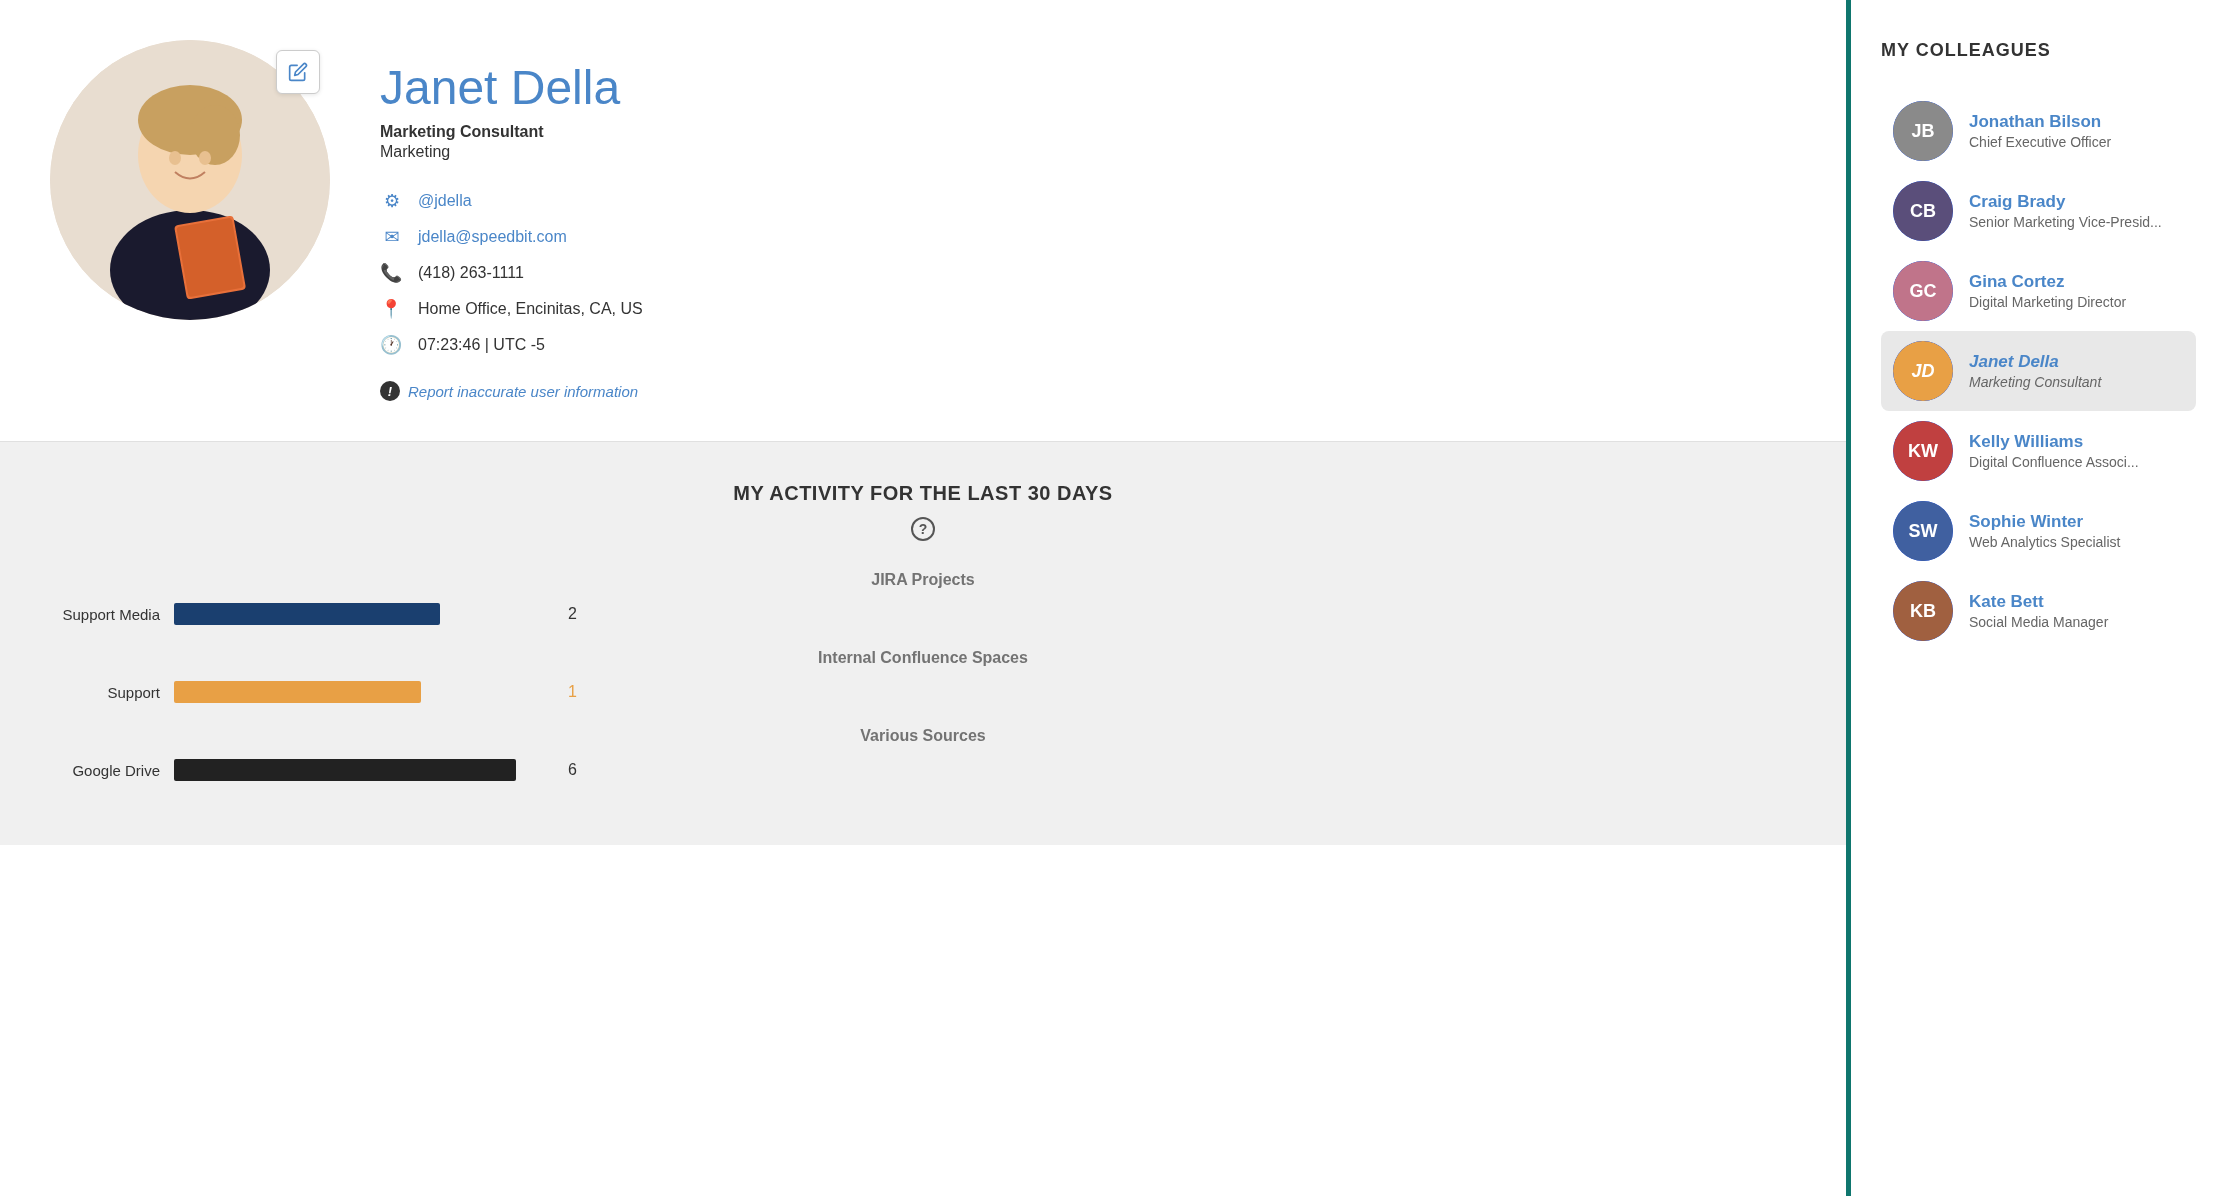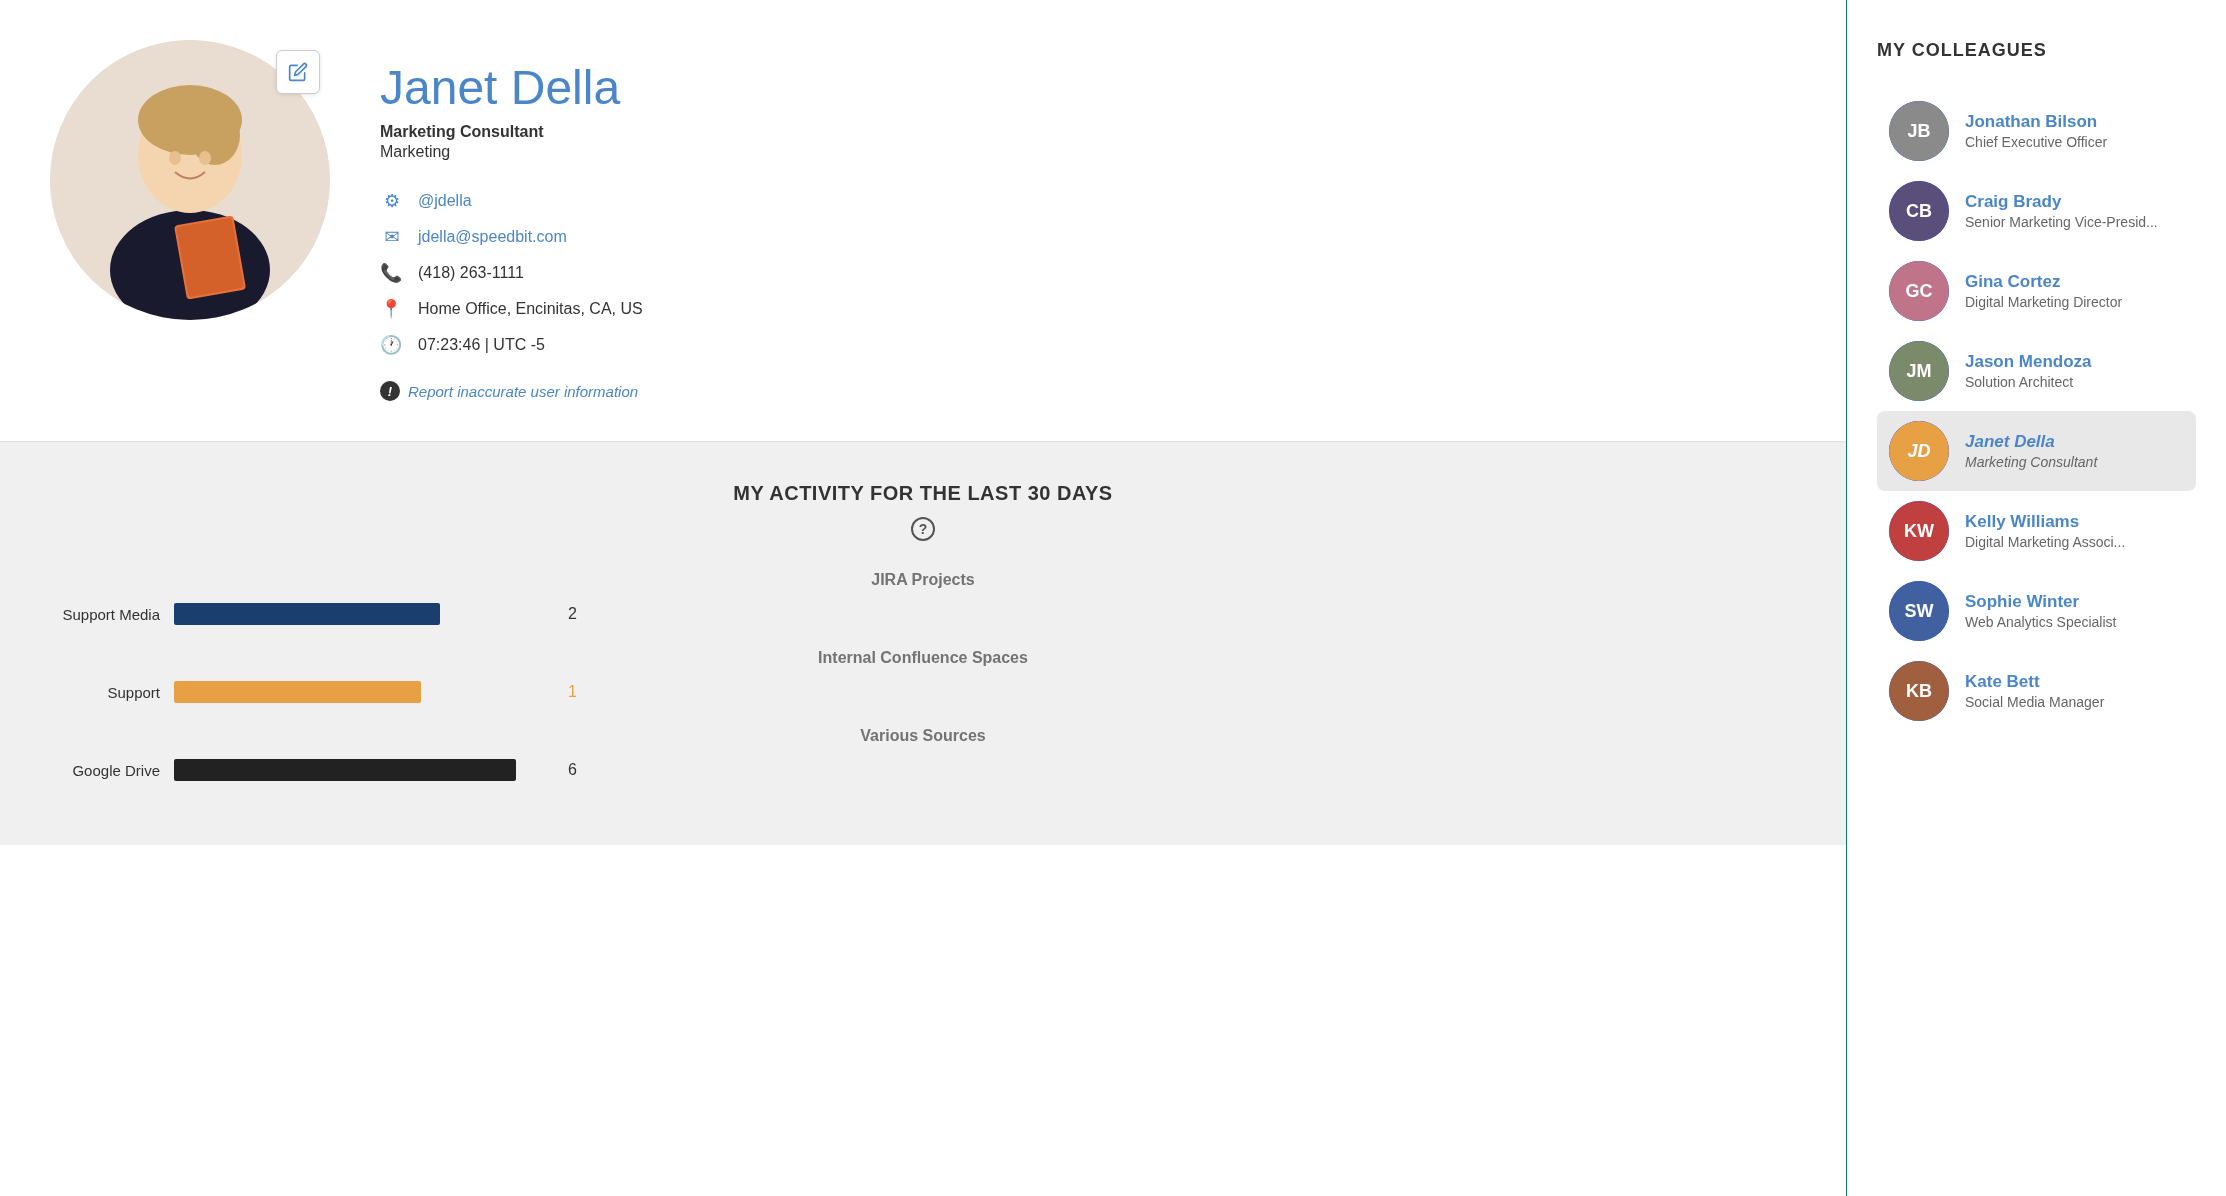--- a/index.html
+++ b/index.html
@@ -209,21 +209,21 @@
       font-size: 16px;
       color: #333;
       min-width: 20px;
     }
     .bar-count.orange { color: #e8a045; }
 
     
     .sidebar {
       width: 380px;
       background: #fff;
-      border-left: 1px solid #0f766e;
+      border-left: 5px solid #0f766e;
       padding: 40px 30px;
       flex-shrink: 0;
     }
     .sidebar-title {
       font-size: 18px;
       font-weight: 700;
       color: #333;
       letter-spacing: 1px;
       margin-bottom: 30px;
     }
@@ -420,45 +420,36 @@
         </div>
         <div class="colleague-item">
           <div class="colleague-avatar">
             <div class="av-circle" style="background: rgb(192, 116, 138); width: 60px; height: 60px; border-radius: 50%; font-size: 18px; font-weight: bold; color: rgb(255, 255, 255); display: flex; align-items: center; justify-content: center;">GC</div>
           </div>
           <div class="colleague-info">
             <div class="colleague-name">Gina Cortez</div>
             <div class="colleague-role">Digital Marketing Director</div>
           </div>
         </div>
-        <div class="colleague-item">
-          <div class="colleague-avatar">
-            <div class="av-circle" style="background: rgb(122, 138, 106); width: 60px; height: 60px; border-radius: 50%; font-size: 18px; font-weight: bold; color: rgb(255, 255, 255); display: flex; align-items: center; justify-content: center;">JM</div>
-          </div>
-          <div class="colleague-info">
-            <div class="colleague-name">Jason Mendoza</div>
-            <div class="colleague-role">Solution Architect</div>
-          </div>
-        </div>
         <div class="colleague-item active">
           <div class="colleague-avatar">
             <div class="av-circle" style="background: rgb(232, 160, 69); width: 60px; height: 60px; border-radius: 50%; font-size: 18px; font-weight: bold; color: rgb(255, 255, 255); display: flex; align-items: center; justify-content: center;">JD</div>
           </div>
           <div class="colleague-info">
             <div class="colleague-name">Janet Della</div>
             <div class="colleague-role">Marketing Consultant</div>
           </div>
         </div>
         <div class="colleague-item">
           <div class="colleague-avatar">
             <div class="av-circle" style="background: rgb(192, 64, 64); width: 60px; height: 60px; border-radius: 50%; font-size: 18px; font-weight: bold; color: rgb(255, 255, 255); display: flex; align-items: center; justify-content: center;">KW</div>
           </div>
           <div class="colleague-info">
             <div class="colleague-name">Kelly Williams</div>
-            <div class="colleague-role">Digital Marketing Associ...</div>
+            <div class="colleague-role">Digital Confluence Associ...</div>
           </div>
         </div>
         <div class="colleague-item">
           <div class="colleague-avatar">
             <div class="av-circle" style="background: rgb(64, 96, 160); width: 60px; height: 60px; border-radius: 50%; font-size: 18px; font-weight: bold; color: rgb(255, 255, 255); display: flex; align-items: center; justify-content: center;">SW</div>
           </div>
           <div class="colleague-info">
             <div class="colleague-name">Sophie Winter</div>
             <div class="colleague-role">Web Analytics Specialist</div>
           </div>

